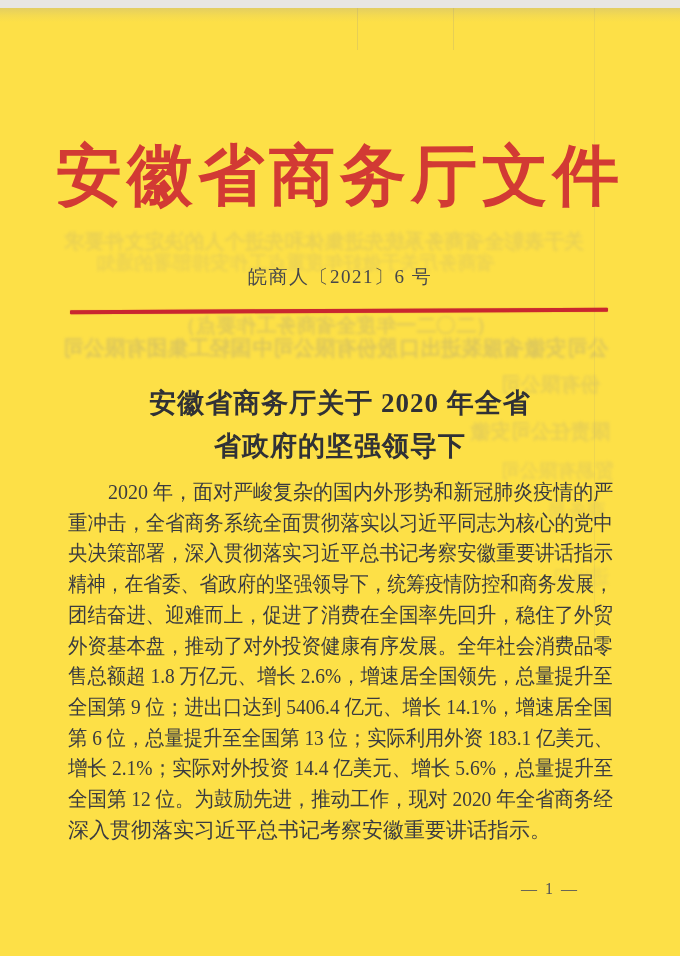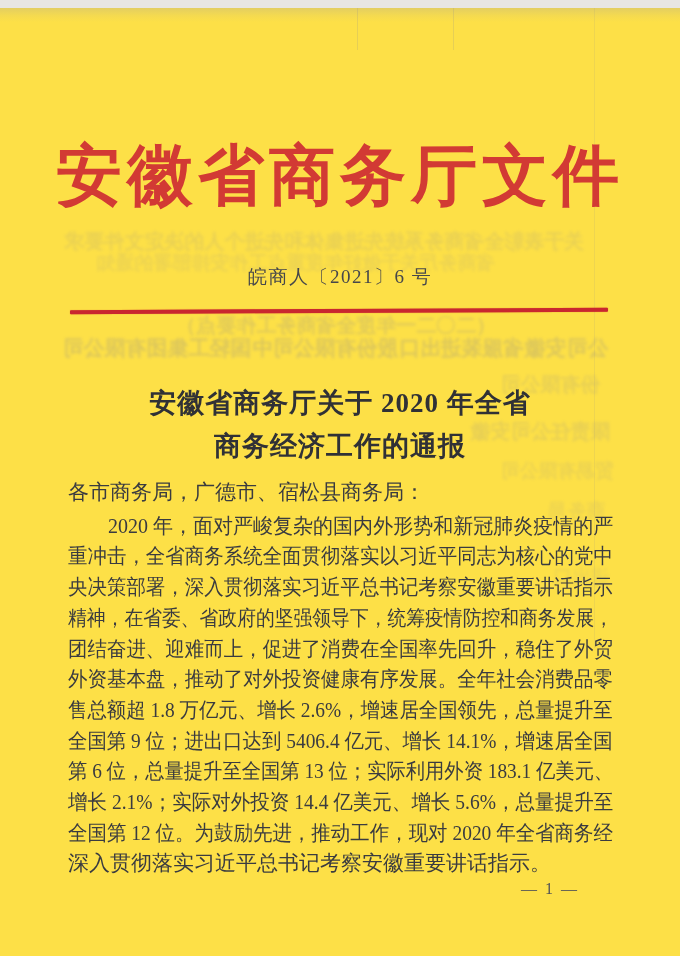--- a/index.html
+++ b/index.html
@@ -81,25 +81,24 @@
     </div>
 
   <div class="letterhead">安徽省商务厅文件</div>
 
   <div class="doc-number">皖商人〔2021〕6 号</div>
 
   <div class="red-rule"></div>
 
   <div class="doc-title">
     <div>安徽省商务厅关于 2020 年全省</div>
-    <div>商务经济工作的通报</div>
+    <div>省政府的坚强领导下</div>
   </div>
 
   <div class="body-block">
-    <div class="salutation">各市商务局，广德市、宿松县商务局：</div>
     <div>
         <div class="bline first" style="transform: scaleX(0.952797);">2020 年，面对严峻复杂的国内外形势和新冠肺炎疫情的严</div>
         <div class="bline" style="transform: scaleX(0.926871);">重冲击，全省商务系统全面贯彻落实以习近平同志为核心的党中</div>
         <div class="bline" style="transform: scaleX(0.926871);">央决策部署，深入贯彻落实习近平总书记考察安徽重要讲话指示</div>
         <div class="bline" style="transform: scaleX(0.89491);">精神，在省委、省政府的坚强领导下，统筹疫情防控和商务发展，</div>
         <div class="bline" style="transform: scaleX(0.926871);">团结奋进、迎难而上，促进了消费在全国率先回升，稳住了外贸</div>
         <div class="bline" style="transform: scaleX(0.926871);">外资基本盘，推动了对外投资健康有序发展。全年社会消费品零</div>
         <div class="bline" style="transform: scaleX(0.923729);">售总额超 1.8 万亿元、增长 2.6%，增速居全国领先，总量提升至</div>
         <div class="bline" style="transform: scaleX(0.923729);">全国第 9 位；进出口达到 5406.4 亿元、增长 14.1%，增速居全国</div>
         <div class="bline" style="transform: scaleX(0.919056);">第 6 位，总量提升至全国第 13 位；实际利用外资 183.1 亿美元、</div>

